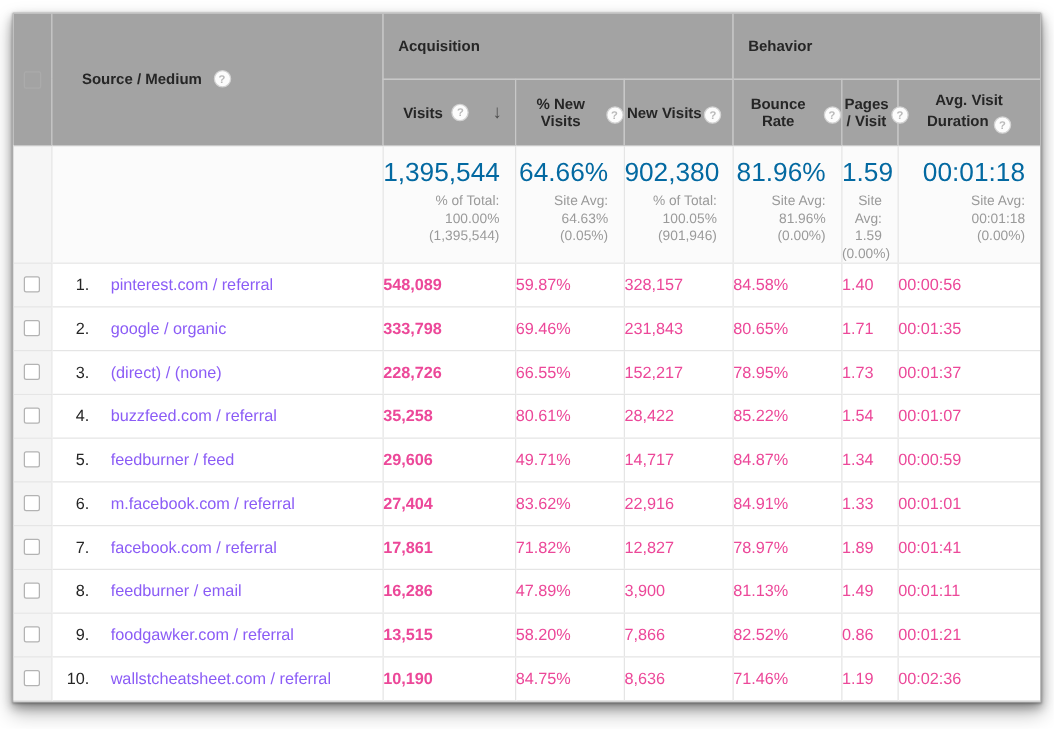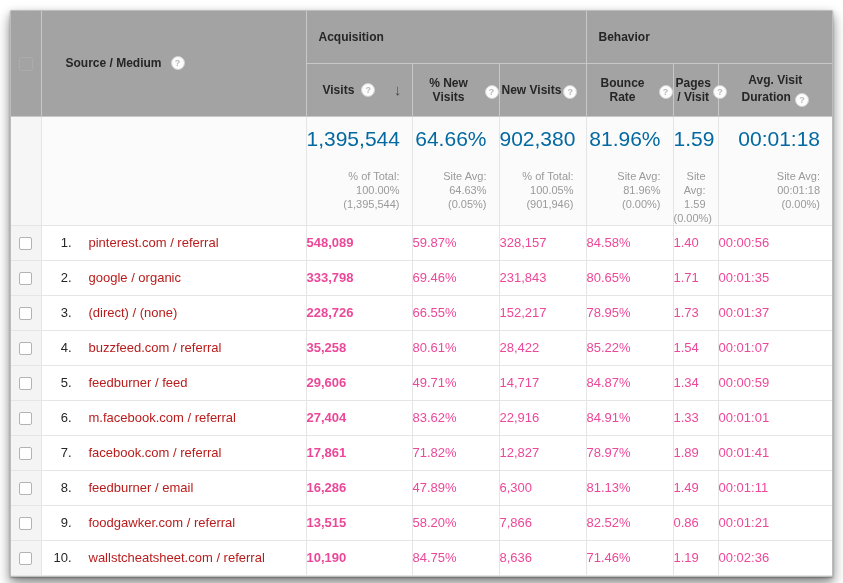--- a/index.html
+++ b/index.html
@@ -63,29 +63,29 @@
 
   
   tbody td { border-bottom: 1px solid #e5e5e5; padding: 0; }
   tbody td + td { border-left: 1px solid #e5e5e5; }
   .cb-cell { background: #f4f4f4; text-align: center; vertical-align: middle; }
 
   tr.totals-row { height: 93px; background: #fbfbfb; }
   tr.totals-row .cb-cell { background: #f6f6f6; }
   .t-cell { vertical-align: top; text-align: right; padding: 10px 12px 0 0; }
   .t-val { font-size: 21px; color: #0369a1; line-height: 24px; }
-  .t-sub { font-size: 11px; color: #9a9a9a; line-height: 14px; margin-top: 18px; white-space: pre-line; }
+  .t-sub { font-size: 11px; color: #9a9a9a; line-height: 14px; margin-top: 3px; white-space: pre-line; }
 
   tr.data-row { height: 35px; background: #ffffff; }
   .num { padding-right: 12px; font-size: 13px; color: #ec4899; vertical-align: middle; }
   .num.bold { font-weight: bold; }
   .src-cell { vertical-align: middle; font-size: 13px; }
   .src-inner { display: flex; align-items: center; }
   .rank { width: 30px; text-align: right; color: #262626; flex: none; }
-  .link { margin-left: 17px; color: #b91c1c; cursor: pointer; white-space: nowrap; }
+  .link { margin-left: 17px; color: #8b5cf6; cursor: pointer; white-space: nowrap; }
 </style>
 </head>
 <body>
 
 <div class="stage">
   <div class="panel">
     <table>
       <colgroup>
         <col style="width:30px">
           <col style="width:265px">
@@ -303,21 +303,21 @@
           <tr class="data-row">
             <td class="cb-cell"><span class="checkbox"></span></td>
             <td class="src-cell">
               <div class="src-inner">
                 <span class="rank">8.</span>
                 <span class="link">feedburner / email</span>
               </div>
             </td>
             <td class="num bold">16,286</td>
             <td class="num">47.89%</td>
-            <td class="num">6,300</td>
+            <td class="num">3,900</td>
             <td class="num">81.13%</td>
             <td class="num">1.49</td>
             <td class="num">00:01:11</td>
           </tr>
           <tr class="data-row">
             <td class="cb-cell"><span class="checkbox"></span></td>
             <td class="src-cell">
               <div class="src-inner">
                 <span class="rank">9.</span>
                 <span class="link">foodgawker.com / referral</span>

